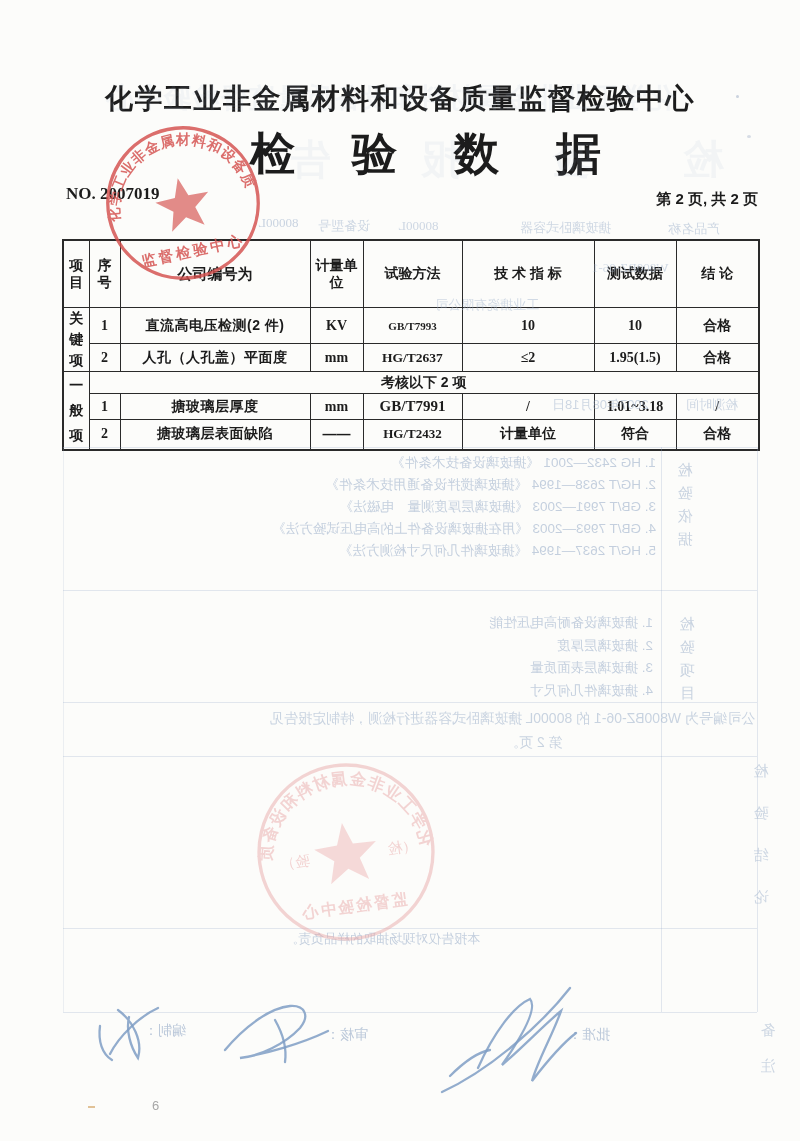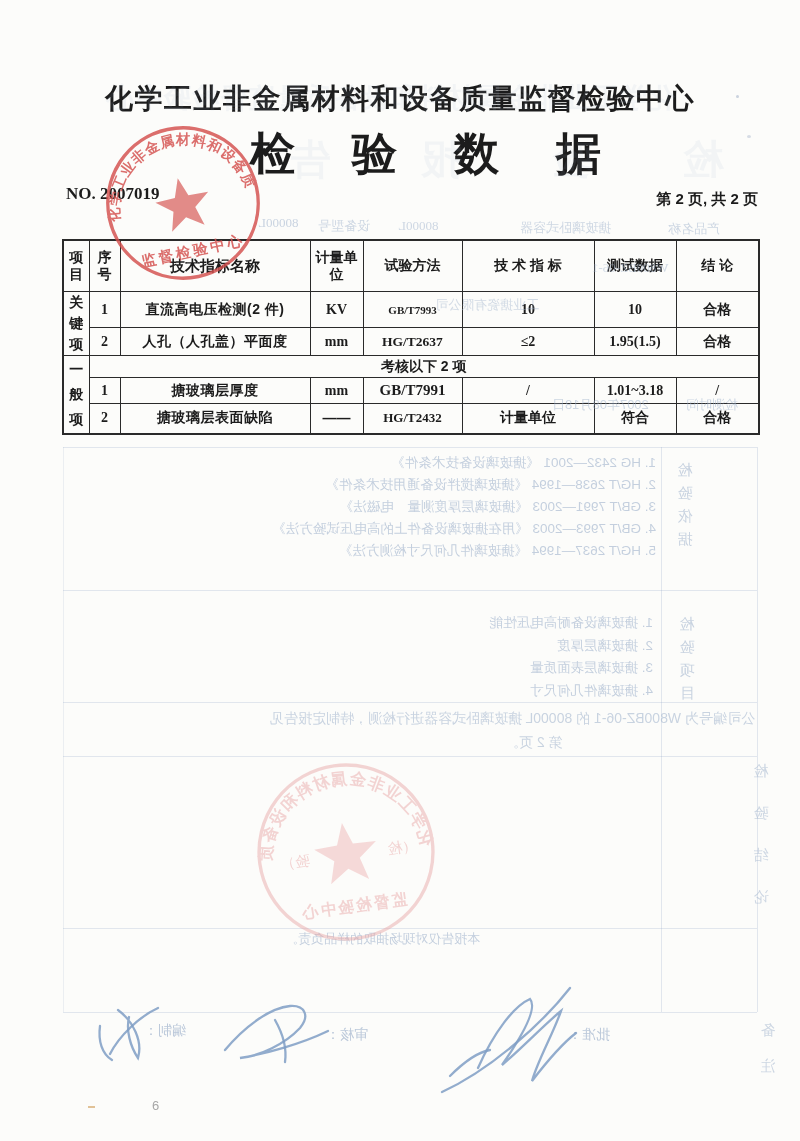--- a/index.html
+++ b/index.html
@@ -140,23 +140,23 @@
         <col style="width:31px">
         <col style="width:190px">
         <col style="width:53px">
       <col style="width:99px">
         <col style="width:132px">
         <col style="width:82px">
         <col style="width:83px">
     </colgroup>
     <tbody>
         <tr style="height:46px;">
-      <th style="padding:8px 2px;word-break:break-all;line-height:17px;">项目</th>
+      <th style="padding:16px 2px;word-break:break-all;line-height:17px;">项目</th>
       <th style="padding:8px 2px;word-break:break-all;line-height:17px;">序号</th>
-      <th style="font-size:15px;">技术指标名称</th>
+      <th style="font-size:15px;">公司编号为</th>
       <th style="padding:0 4px;line-height:17px;">计量单位</th>
       <th>试验方法</th>
       <th>技 术 指 标</th>
       <th>测试数据</th>
       <th>结 论</th>
     </tr>
     <tr style="height:36px;">
       <td class="vgrp" rowspan="2">关键项</td>
       <td class="lat">1</td>
       <td class="name-cell">直流高电压检测(2 件)</td>

